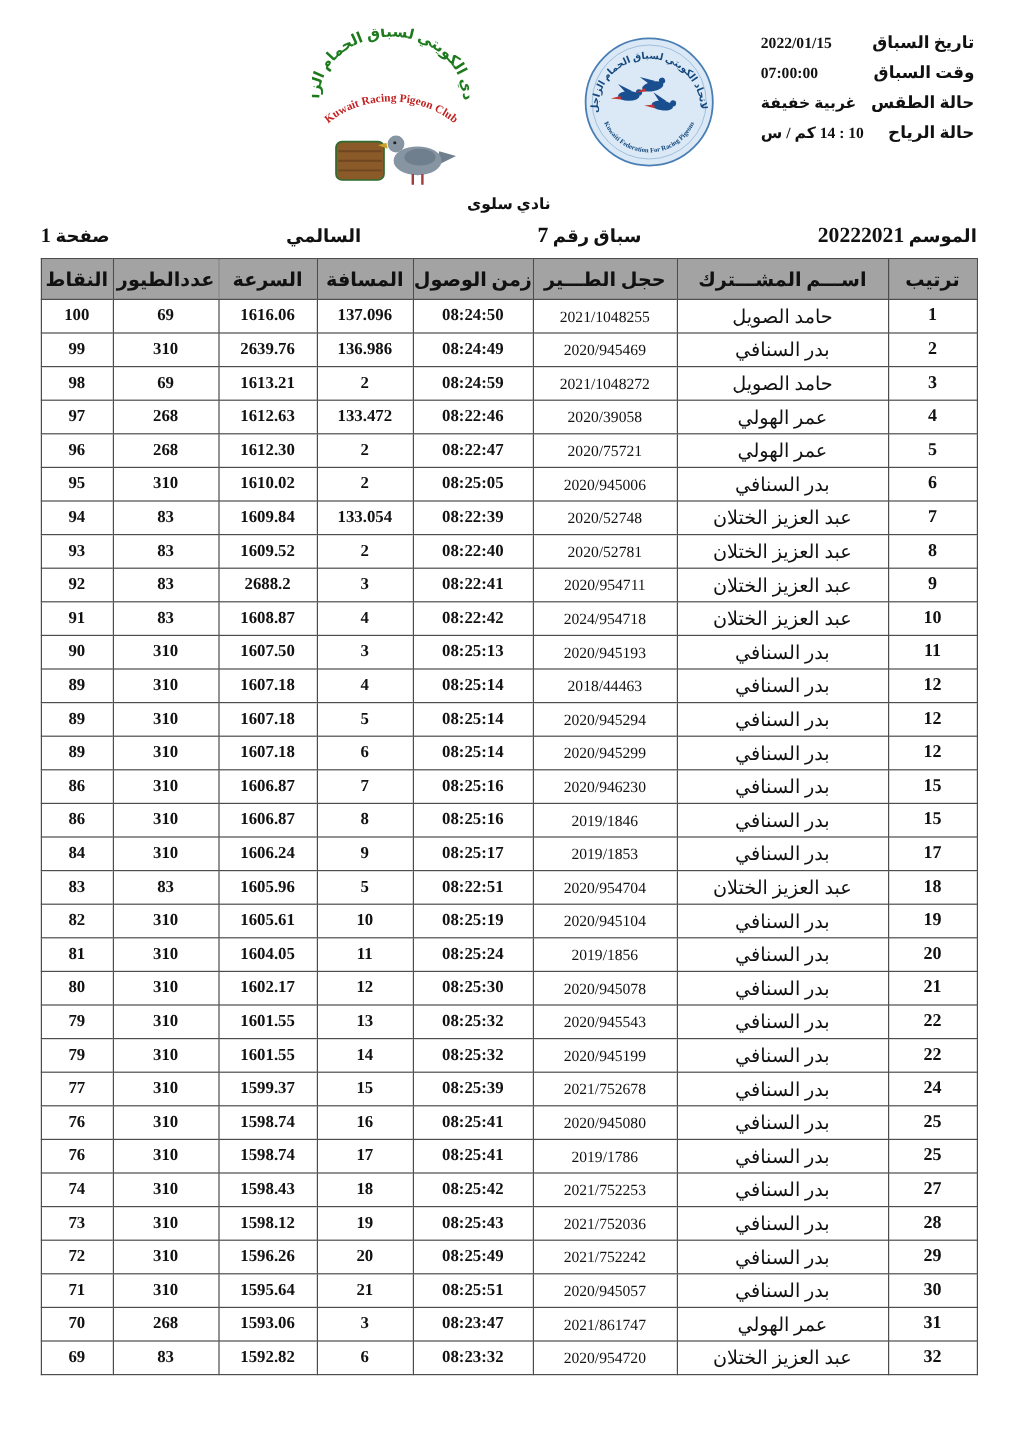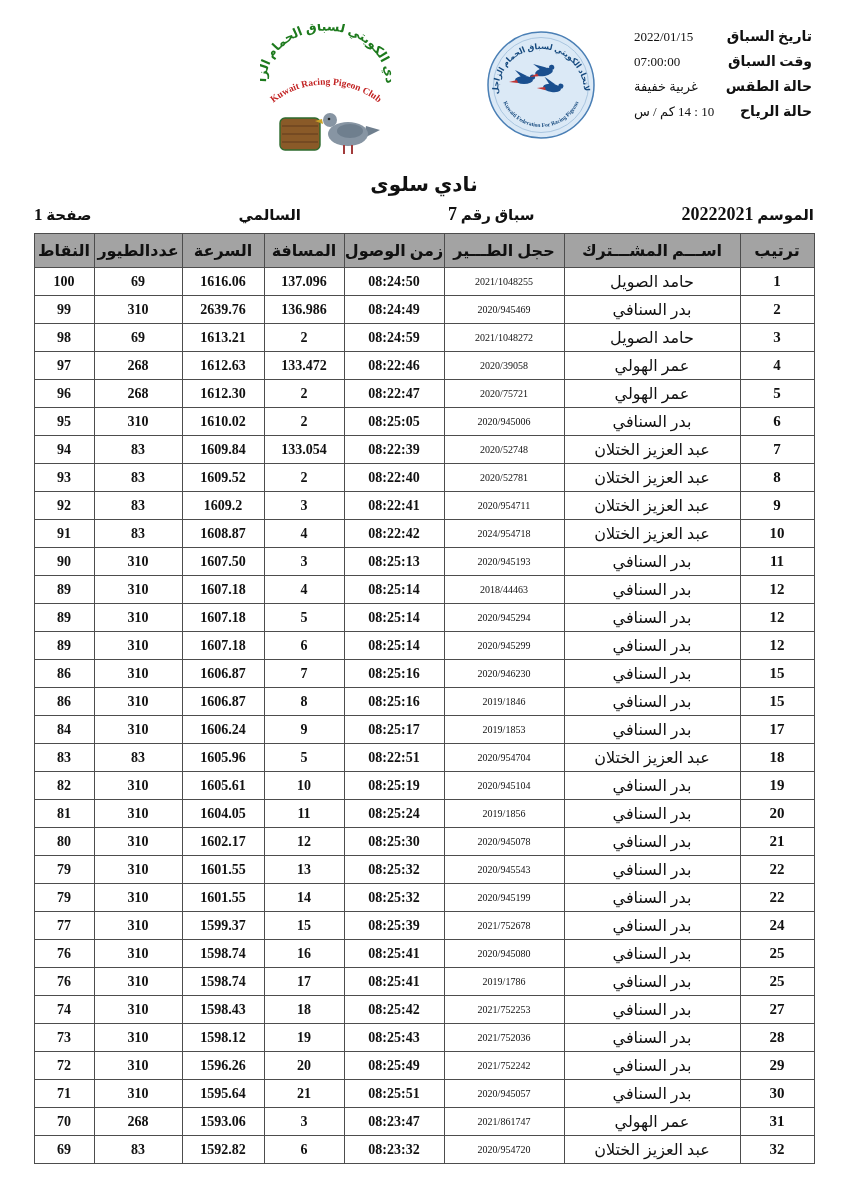--- a/index.html
+++ b/index.html
@@ -11,30 +11,30 @@
     position: relative;
     overflow: hidden;
   }
 
   
   .page-header { position:relative; height:160px; }
 
   .info-right { position:absolute; right:36px; top:28px; width:178px; }
   .info-line { display:flex; justify-content:space-between; align-items:baseline; margin-bottom:8px; }
   .info-label { font-weight:bold; font-size:14px; white-space:nowrap;text-align:center; }
-  .info-value { font-size:13px; white-space:nowrap; }
+  .info-value { font-size:13px; white-space:nowrap;font-weight:bold; }
 
   .left-block { position:absolute; left:52px; top:30px; width:160px; }
   .report-title { font-weight:bold; font-size:16px; text-align:center; margin-bottom:32px; white-space:nowrap; }
   .count-line { display:flex; justify-content:space-between; align-items:baseline; margin-bottom:12px; }
 
   .federation-logo { position:absolute; left:486px; top:30px; width:110px; height:110px; }
   .club-logo { position:absolute; left:260px; top:24px; width:132px; height:134px; }
 
-  .club-name { text-align:center; font-weight:bold; font-size:20px; margin-top:12px; }
+  .club-name { text-align:center; font-weight:bold; font-size:13px; margin-top:2px; }
 
   
   .meta-row {
     display:flex; justify-content:space-between; align-items:baseline;
     margin:8px 34px 8px 34px; font-weight:bold; font-size:15px;
   }
   .meta-season .num, .meta-race .num { font-size:18px; }
   .meta-fastest .num, .meta-page .num { font-size:17px; }
   .meta-item { white-space:nowrap;text-align:center; }
 
@@ -42,21 +42,21 @@
   table.results-table {
     width:780px; margin:0 auto; border-collapse:collapse; table-layout:fixed;
   }
   .results-table th, .results-table td {
     border:1px solid #4d4d4d; text-align:center; vertical-align:middle; overflow:hidden;
   }
   .results-table th { font-size:16px; font-weight:bold; height:34px; background:#a3a3a3; }
   .results-table td { height:28px; font-size:14px; font-weight:bold; padding:0 2px; }
   td.col-rank  { font-size:15px; }
   td.col-name  { font-weight:normal; font-size:16px; }
-  td.col-ring  { font-weight:normal; font-size:10px; }
+  td.col-ring  { font-weight:normal; font-size:13px; }
 </style>
 </head>
 <body>
 
 <div class="page-header">
 
   <div class="info-right">
     <div class="info-line">
       <span class="info-label">تاريخ السباق</span>
       <span class="info-value">2022/01/15</span>
@@ -258,21 +258,21 @@
         <td class="col-speed">1609.52</td>
         <td class="col-birds">83</td>
         <td class="col-points">93</td>
       </tr>
       <tr>
         <td class="col-rank">9</td>
         <td class="col-name">عبد العزيز الختلان</td>
         <td class="col-ring">2020/954711</td>
         <td class="col-arrival">08:22:41</td>
         <td class="col-distance">3</td>
-        <td class="col-speed">1609.2</td>
+        <td class="col-speed">2688.2</td>
         <td class="col-birds">83</td>
         <td class="col-points">92</td>
       </tr>
       <tr>
         <td class="col-rank">10</td>
         <td class="col-name">عبد العزيز الختلان</td>
         <td class="col-ring">2024/954718</td>
         <td class="col-arrival">08:22:42</td>
         <td class="col-distance">4</td>
         <td class="col-speed">1608.87</td>

